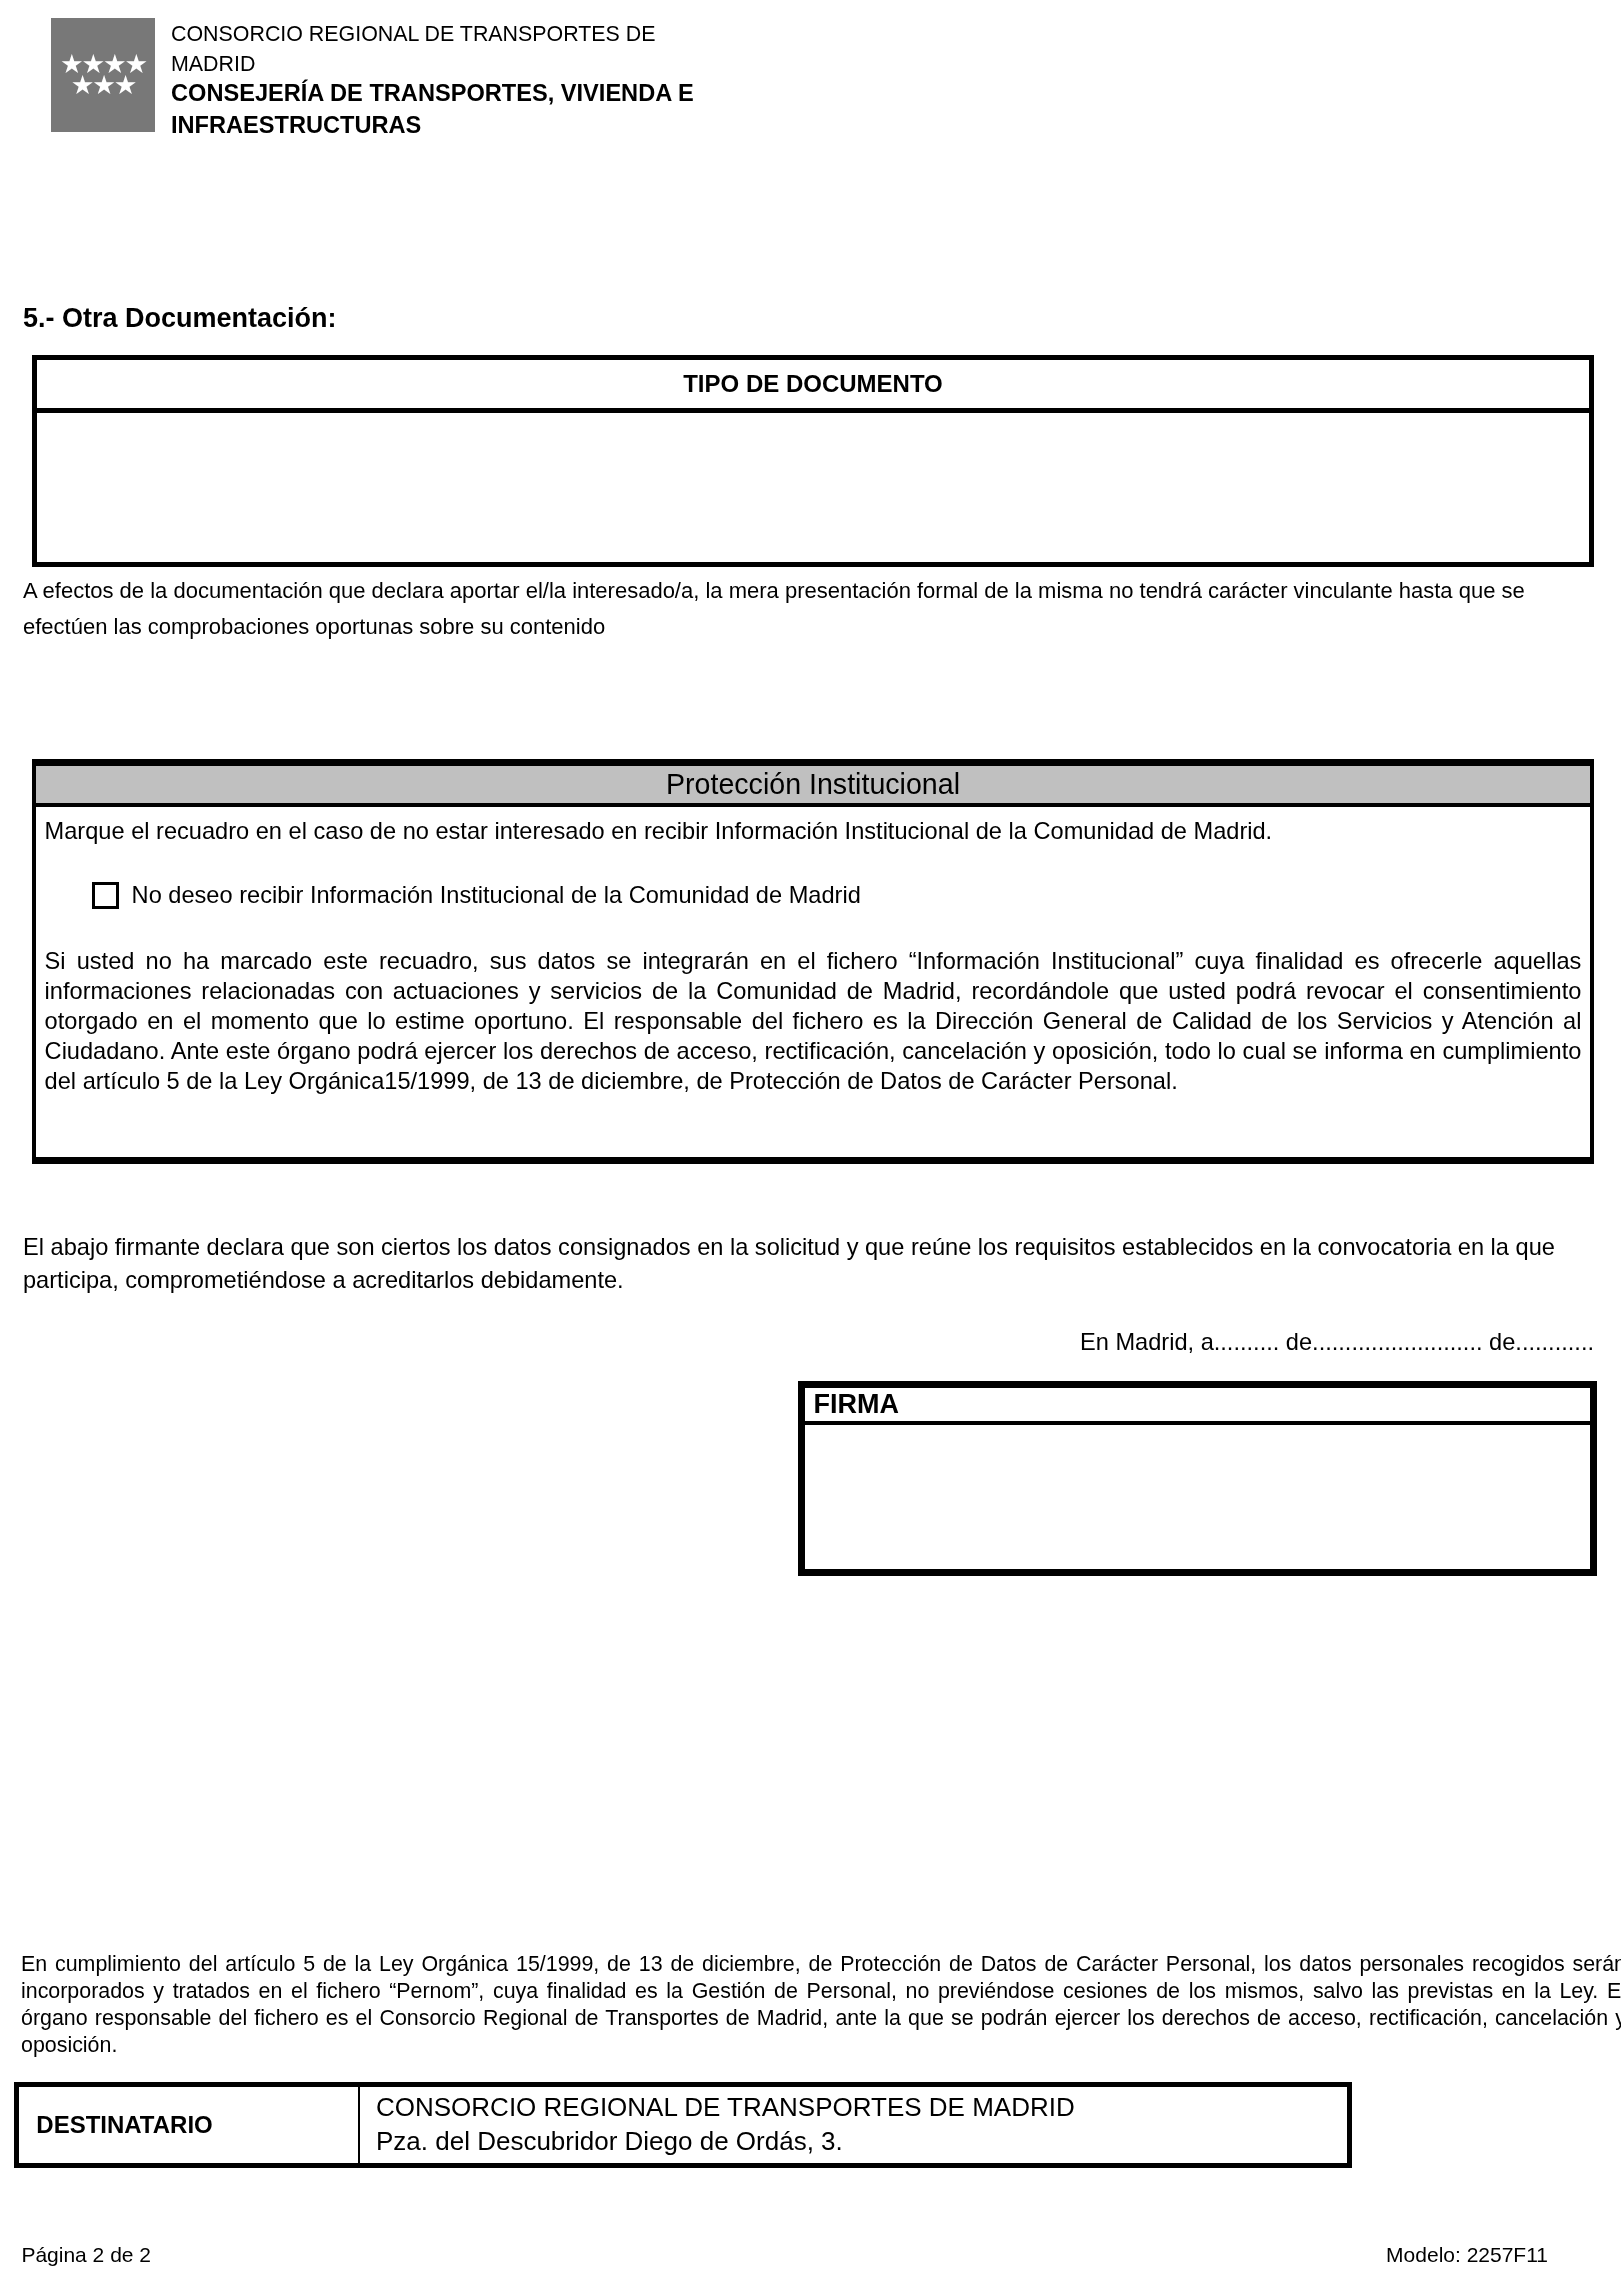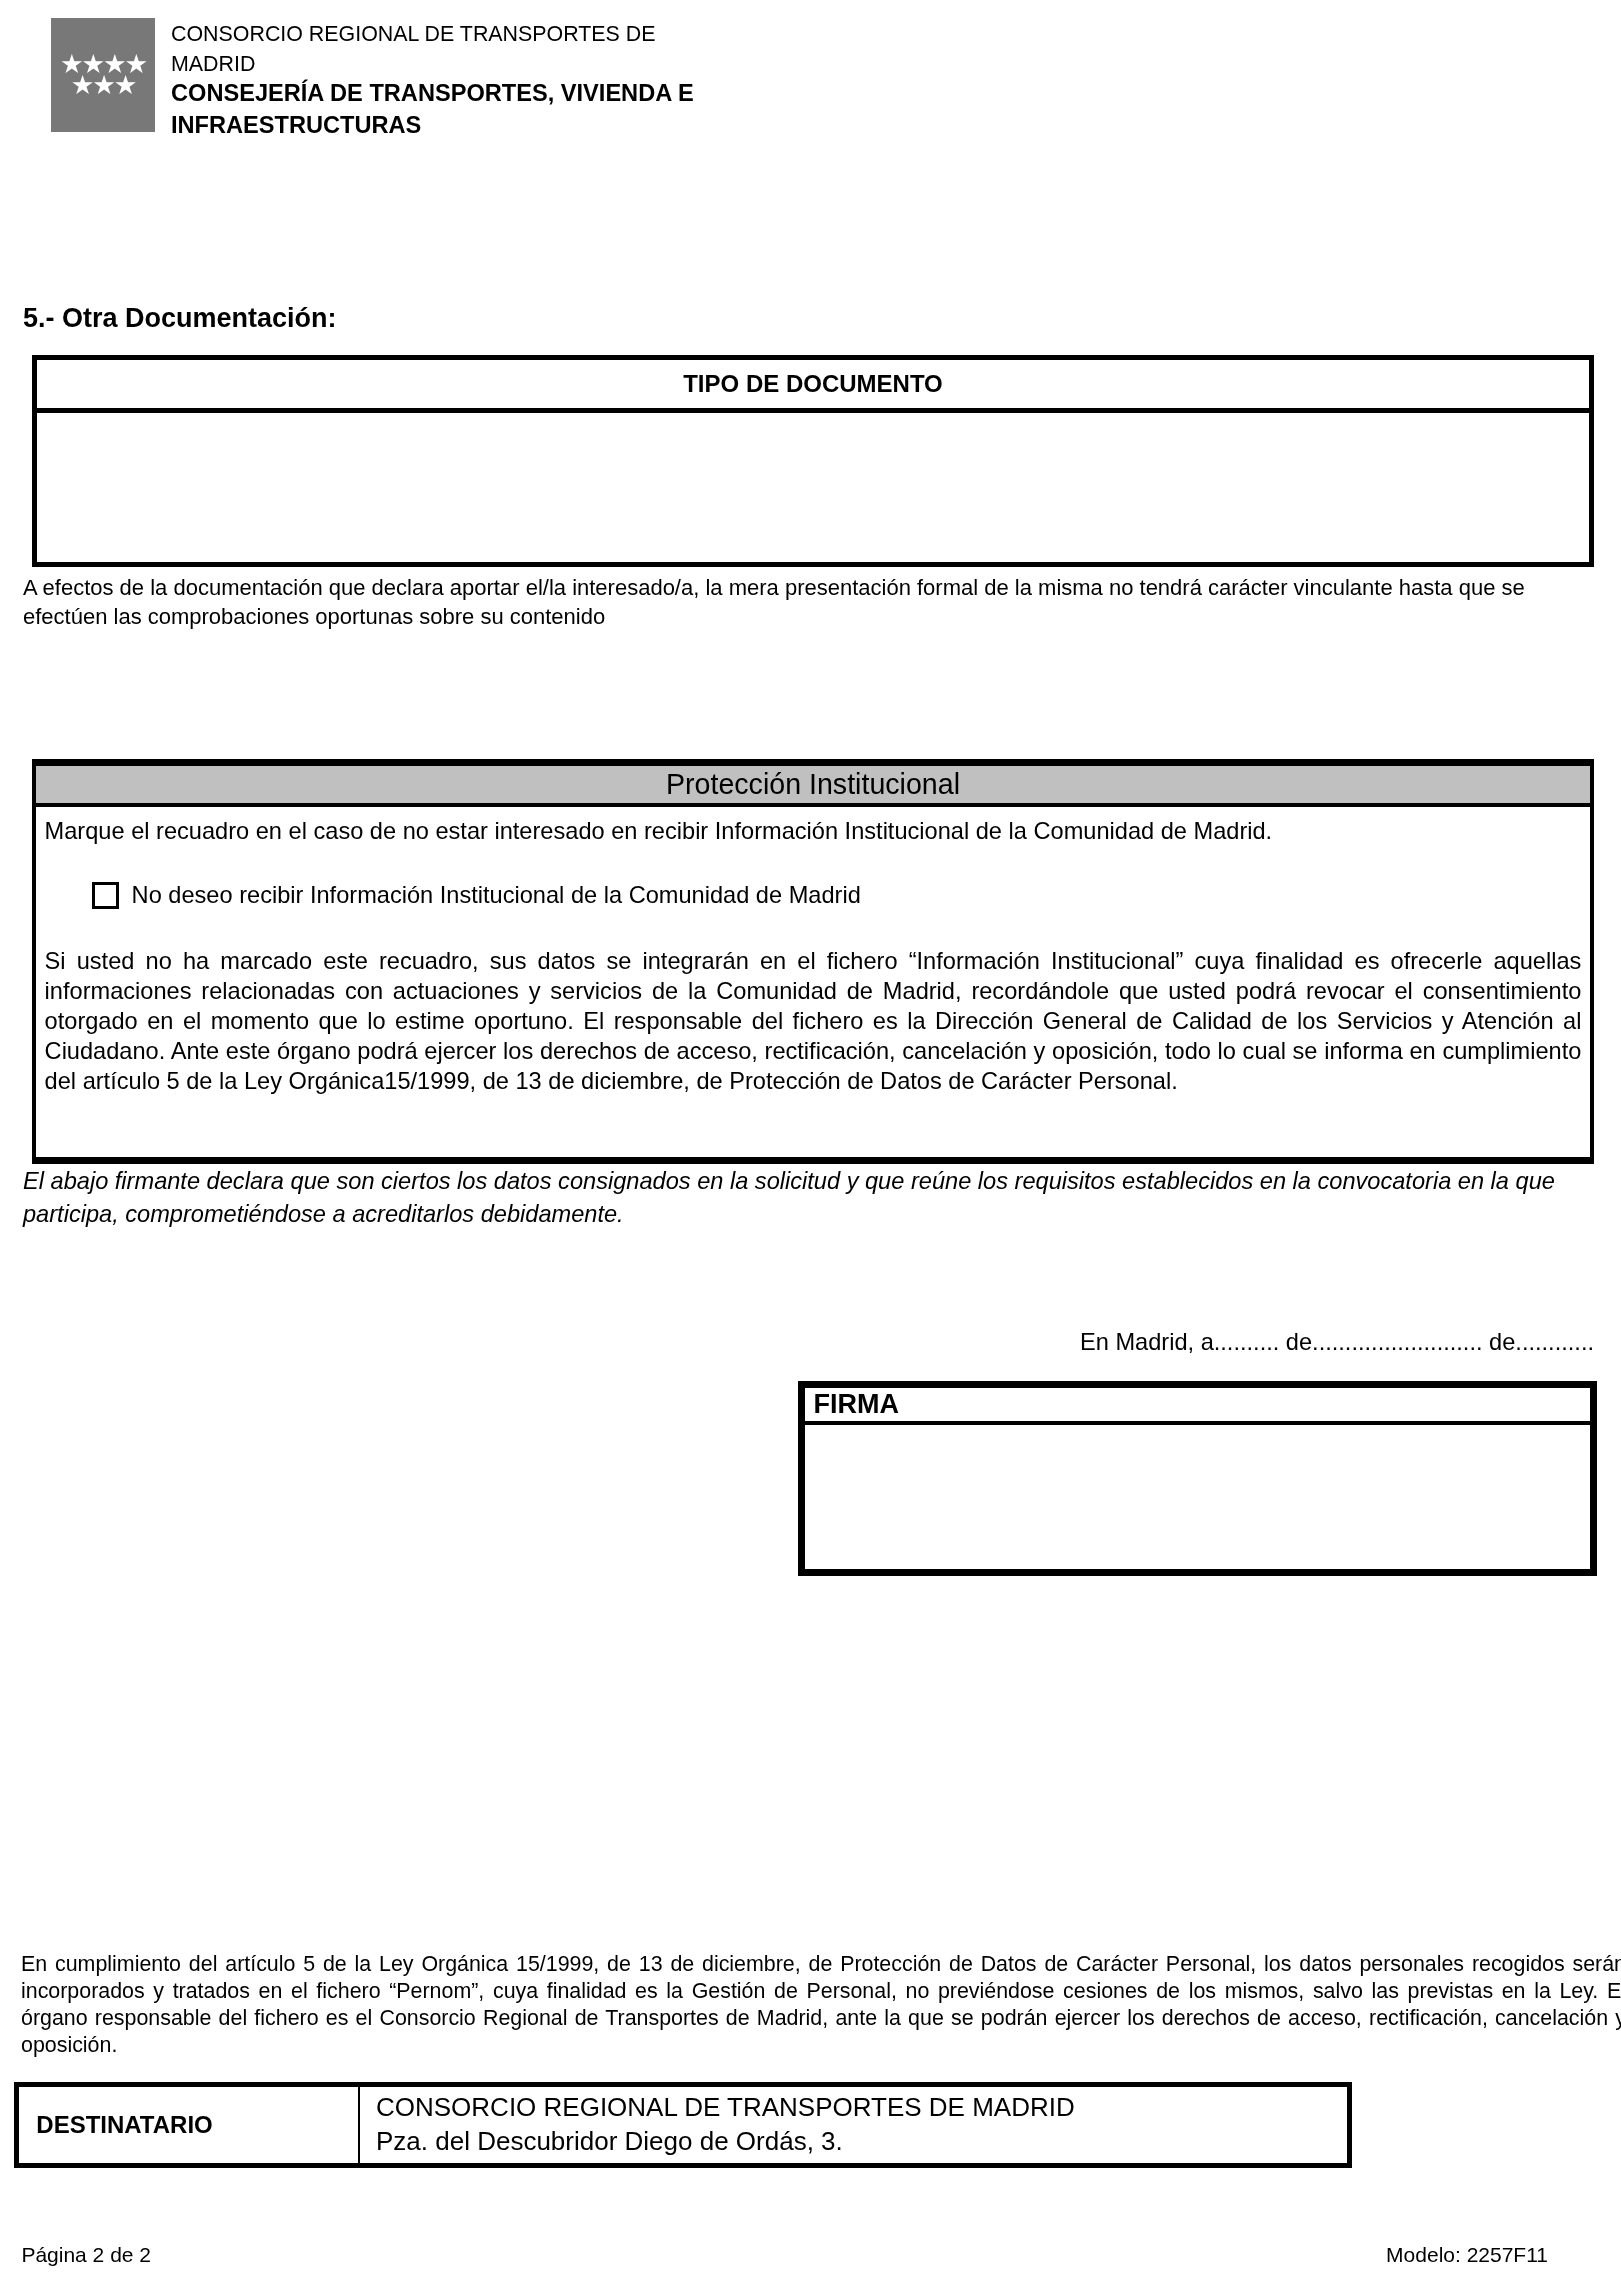--- a/index.html
+++ b/index.html
@@ -21,38 +21,38 @@
 
   
   .section-heading { position:absolute; left:23px; top:303px; font-size:27px; font-weight:bold; }
 
   .tipo-table { position:absolute; left:32px; top:355px; width:1562px; height:212px;
                 border:5.7px solid #000; box-sizing:border-box; background:#fff; }
   .tipo-header { height:48px; border-bottom:5.7px solid #000; display:flex; align-items:center;
                  justify-content:center; font-weight:bold; font-size:24px; }
   .tipo-body { width:100%; height:147px; }
 
-  .doc-note { position:absolute; left:23px; top:573px; width:1576px; font-size:22px; line-height:29px; }
+  .doc-note { position:absolute; left:23px; top:573px; width:1576px; font-size:22px; line-height:36px; }
 
   
   .info-box { position:absolute; left:32px; top:759px; width:1562px; height:405px;
               border:4.3px solid #000; border-top-width:7.1px; border-bottom-width:7.1px;
               box-sizing:border-box; background:#fff; }
   .info-header { height:37px; border-bottom:4.3px solid #000; display:flex; align-items:center;
                  justify-content:center; font-size:28.6px; }
   .info-body { padding:4.3px 8.6px 0 8.6px; }
   .info-intro { margin-top:4.3px; font-size:23.6px; line-height:30px; }
   .checkbox-row { margin-top:36px; display:flex; align-items:flex-start;padding-left:47px; }
   .checkbox { width:27px; height:27px; border:3.6px solid #000; box-sizing:border-box;
               margin-right:13px; background:#fff; flex:0 0 auto; }
   .checkbox-label { font-size:23.6px; }
   .info-paragraph { margin-top:37px; font-size:23.6px; line-height:30px; text-align:justify; }
 
   
-  .declaration { position:absolute; left:23px; top:1165px; width:1573px; font-size:23.6px; line-height:33px;font-style:italic; }
+  .declaration { position:absolute; left:23px; top:1231px; width:1573px; font-size:23.6px; line-height:33px; }
   .date-line { position:absolute; right:28px; top:1329px; font-size:23.6px; }
 
   .firma-box { position:absolute; left:798px; top:1381px; width:799px; height:195px;
                border:7.1px solid #000; box-sizing:border-box; background:#fff; }
   .firma-header { height:37px; border-bottom:4.3px solid #000; display:flex; align-items:center;
                   padding-left:8.6px; font-weight:bold; font-size:27px; box-sizing:border-box; }
   .firma-area { width:100%; height:139px; }
 
   
   .legal-notice { position:absolute; left:21px; top:1951px; width:1605px; font-size:21.4px;

